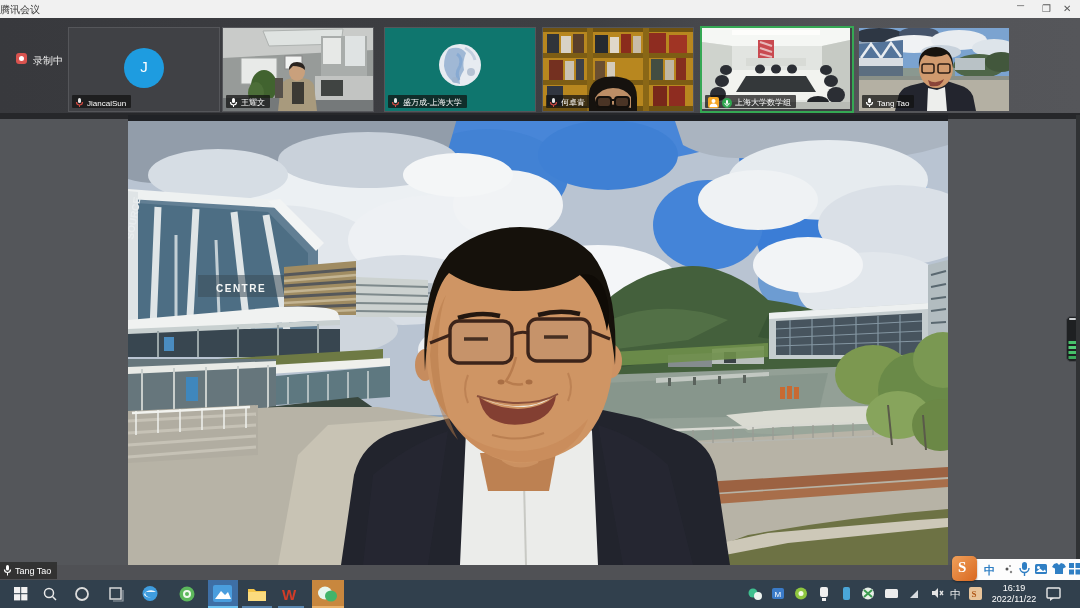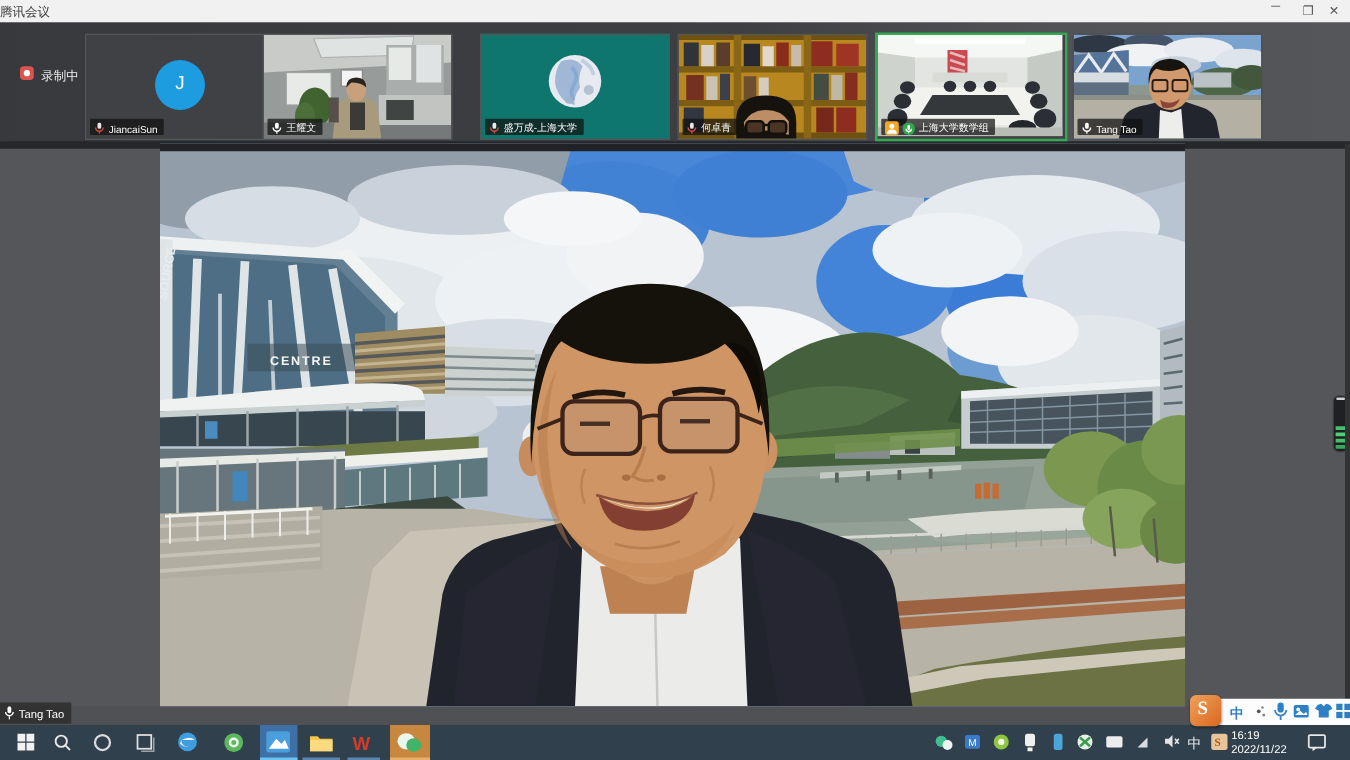--- a/index.html
+++ b/index.html
@@ -11,21 +11,21 @@
 .stripline{position:absolute;left:0;top:113px;width:1080px;height:6px;background:#26272a}
 .thumb{position:absolute;top:27px;width:150px;height:83px;background:#404145;overflow:hidden;border:1px solid #55565a}
 .nlabel{position:absolute;left:3px;bottom:3px;height:13px;background:rgba(16,16,16,.72);color:#fff;font-size:8px;display:flex;align-items:flex-end;padding:0 5px 0 3px;gap:3px;border-radius:1px;white-space:nowrap}
 .rec{position:absolute;left:16px;top:53px;width:11px;height:11px;background:#d9534f;border-radius:3px}
 .rec:after{content:"";position:absolute;left:3px;top:3px;width:5px;height:5px;background:#fff;border-radius:50%}
 .rectxt{position:absolute;left:33px;top:54px;color:#eee;font-size:10px}
 .main{position:absolute;left:0;top:115px;width:1080px;height:450px;background:#54565a}
 .video{position:absolute;left:128px;top:115px;width:820px;height:450px;background:#8fa6c0;overflow:hidden}
 .tanglabel{position:absolute;left:0px;top:562px;height:17px;background:rgba(45,45,45,.85);color:#fff;font-size:9px;display:flex;align-items:center;padding:0 6px 0 3px;gap:3px}
 .taskbar{position:absolute;left:0;top:580px;width:1080px;height:28px;background:#31404d}
-.clock{position:absolute;left:985px;top:583px;width:58px;color:#fff;font-size:9px;text-align:left;line-height:11px}
+.clock{position:absolute;left:985px;top:583px;width:58px;color:#fff;font-size:9px;text-align:center;line-height:11px}
 .sogou{position:absolute;left:962px;top:559px;width:118px;height:21px;background:#fdfdfd;border-radius:3px 0 0 3px}
 .slogo{position:absolute;left:952px;top:556px;width:25px;height:25px;border-radius:5px;background:linear-gradient(135deg,#f0a05a,#d96820);box-shadow:0 1px 2px rgba(0,0,0,.4)}
 .slogo:after{content:"S";position:absolute;left:6px;top:3px;color:#fff;font-weight:bold;font-size:15px;font-family:"Liberation Serif",serif}
 </style>
 </head>
 <body>
 <div class="app">
   <div class="main"></div>
   <div class="titlebar">
     <div class="t">腾讯会议</div>
@@ -40,21 +40,21 @@
 
   <div class="thumb" style="left:68px" id="t1">
     <div style="position:absolute;left:55px;top:20px;width:40px;height:40px;border-radius:50%;background:#1e9ce0"></div>
     <div style="position:absolute;left:55px;top:30px;width:40px;text-align:center;color:#fff;font-size:15px">J</div>
     <div class="nlabel"><svg width="9" height="10" viewBox="0 0 9 10">
           <rect x="3" y="0" width="3" height="5" rx="1.5" fill="#e8e8e8"></rect>
           <path d="M1.5 4a3 3 0 0 0 6 0" stroke="#d04840" stroke-width="1.2" fill="none"></path>
           <rect x="4" y="7" width="1" height="2" fill="#d04840"></rect>
         </svg>JiancaiSun</div>
   </div>
-  <div class="thumb" style="left:210px" id="t2">
+  <div class="thumb" style="left:222px" id="t2">
     <svg width="150" height="83" viewBox="0 0 150 83">
       <rect width="150" height="83" fill="#979b99"></rect>
       <polygon points="0,0 150,0 150,22 0,30" fill="#c9cbc9"></polygon>
       <polygon points="40,3 120,1 118,16 46,18" fill="#dfe3e1" stroke="#aeb2b0"></polygon>
       <rect x="98" y="8" width="46" height="58" fill="#a9adab"></rect>
       <rect x="100" y="10" width="18" height="26" fill="#e7e9e7"></rect>
       <rect x="122" y="8" width="20" height="30" fill="#dfe3e3"></rect>
       <rect x="18" y="30" width="36" height="26" fill="#e8eae8" stroke="#9fa3a1"></rect>
       <rect x="62" y="28" width="17" height="13" fill="#f2f3f2" stroke="#888"></rect>
       <ellipse cx="41" cy="58" rx="13" ry="16" fill="#41632f"></ellipse>

